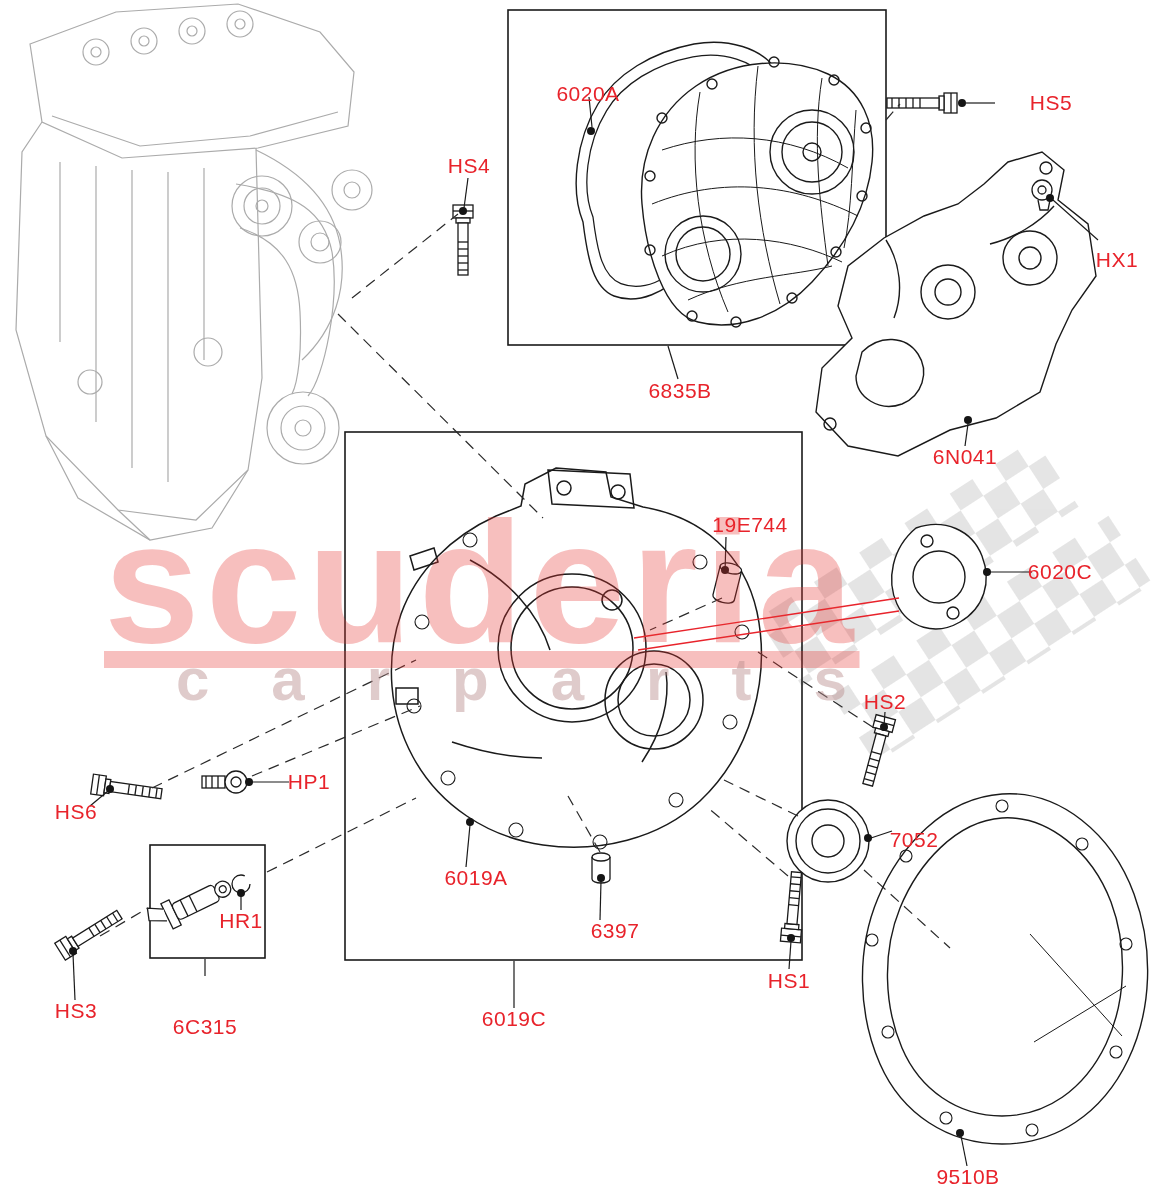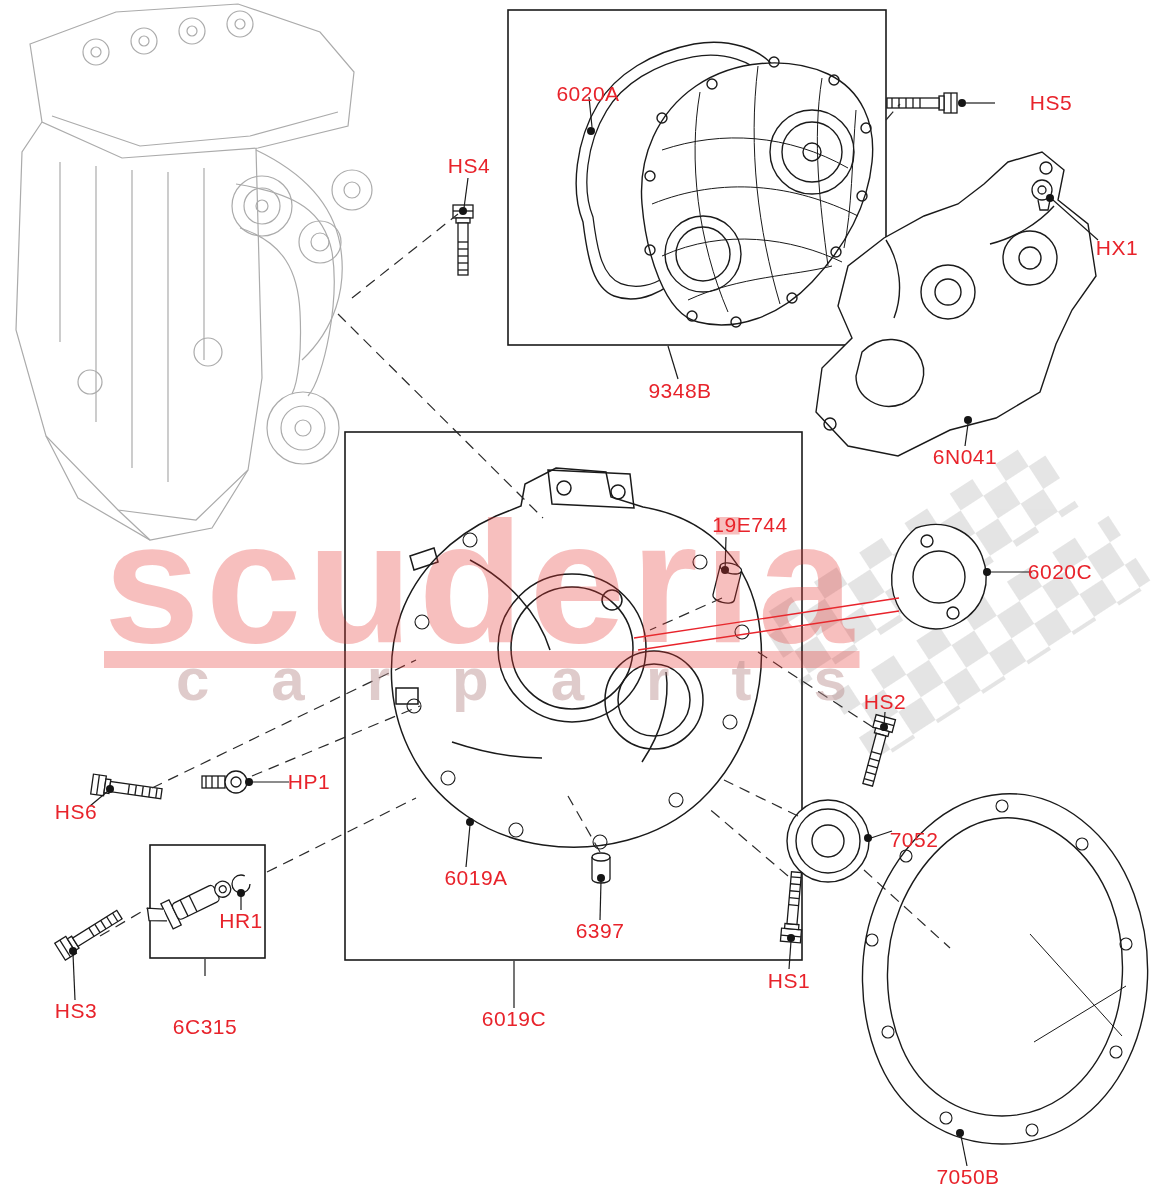--- a/index.html
+++ b/index.html
@@ -312,31 +312,31 @@
         <circle cx="960" cy="1133" r="4"></circle>
     </g>
   </svg>
 
   <div class="wm1">scuderia</div>
   <div class="wm2">carparts</div>
 
   <div class="lbl" style="left:588px;top:94px">6020A</div>
   <div class="lbl" style="left:1051px;top:103px">HS5</div>
   <div class="lbl" style="left:469px;top:166px">HS4</div>
-  <div class="lbl" style="left:1117px;top:248px">HX1</div>
-  <div class="lbl" style="left:680px;top:391px">9348B</div>
+  <div class="lbl" style="left:1117px;top:260px">HX1</div>
+  <div class="lbl" style="left:680px;top:391px">6835B</div>
   <div class="lbl" style="left:965px;top:457px">6N041</div>
   <div class="lbl" style="left:750px;top:525px">19E744</div>
   <div class="lbl" style="left:1060px;top:572px">6020C</div>
   <div class="lbl" style="left:885px;top:702px">HS2</div>
   <div class="lbl" style="left:309px;top:782px">HP1</div>
   <div class="lbl" style="left:76px;top:812px">HS6</div>
   <div class="lbl" style="left:476px;top:878px">6019A</div>
-  <div class="lbl" style="left:600px;top:931px">6397</div>
+  <div class="lbl" style="left:615px;top:931px">6397</div>
   <div class="lbl" style="left:914px;top:840px">7052</div>
   <div class="lbl" style="left:789px;top:981px">HS1</div>
   <div class="lbl" style="left:241px;top:921px">HR1</div>
   <div class="lbl" style="left:205px;top:1027px">6C315</div>
   <div class="lbl" style="left:76px;top:1011px">HS3</div>
   <div class="lbl" style="left:514px;top:1019px">6019C</div>
-  <div class="lbl" style="left:968px;top:1177px">7050B</div>
+  <div class="lbl" style="left:968px;top:1177px">9510B</div>
 
 </div>
 
 </body></html>

